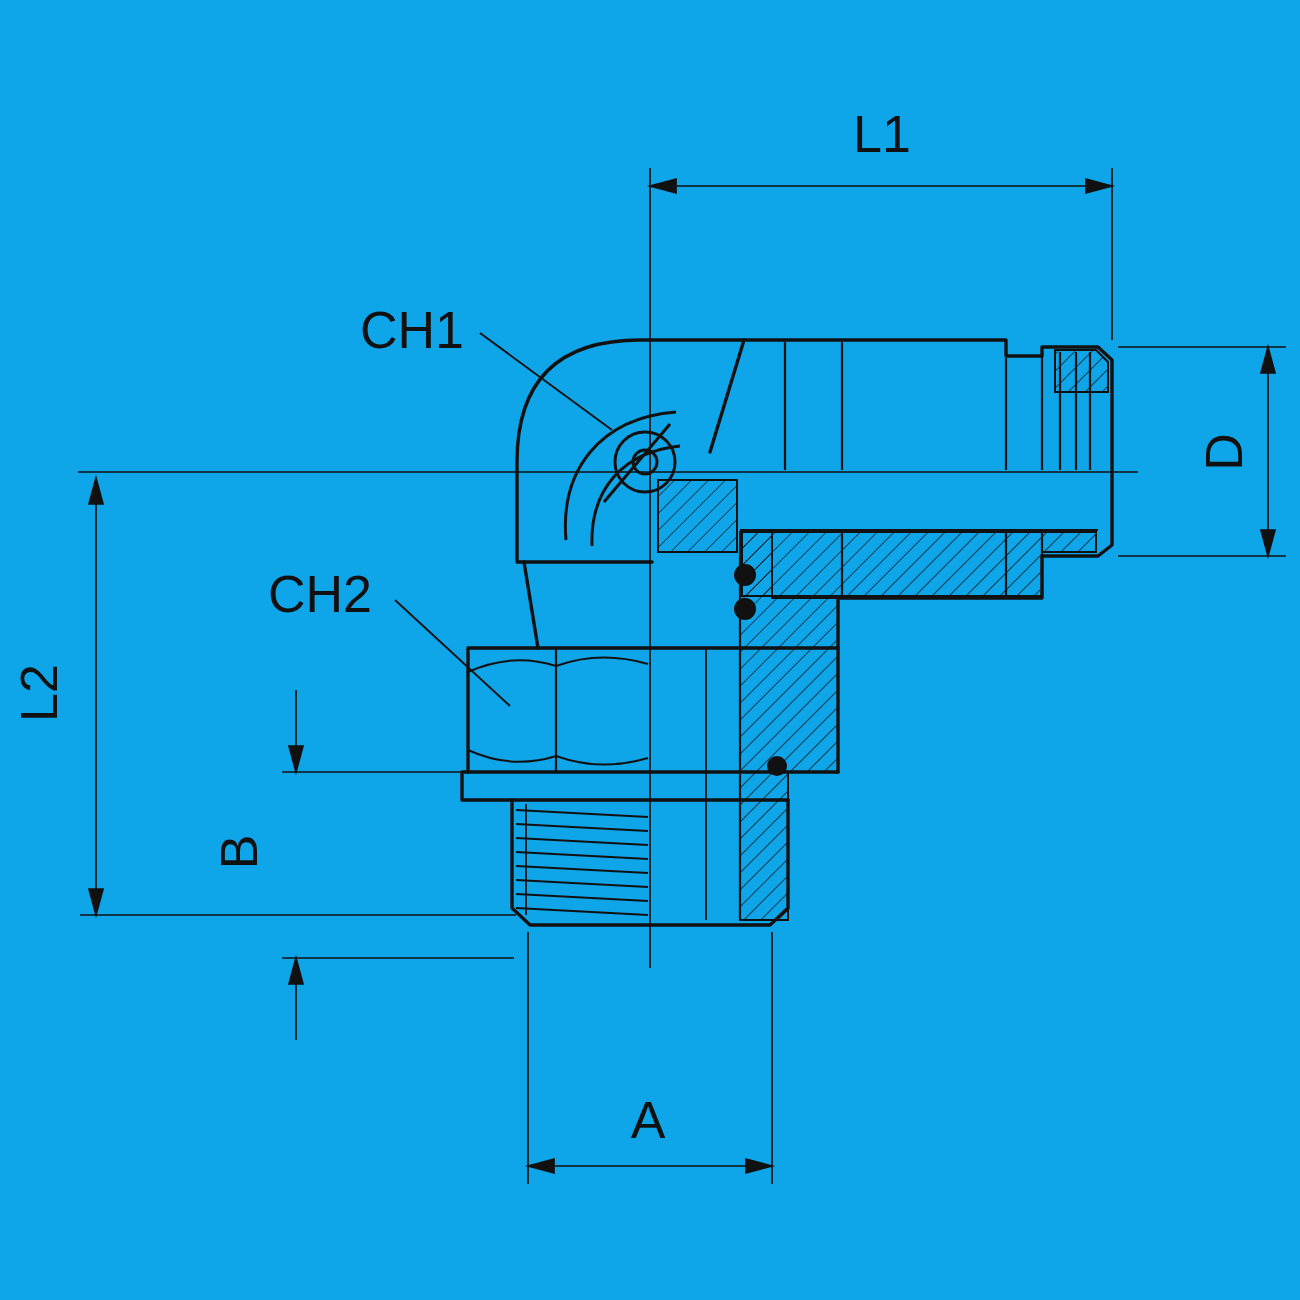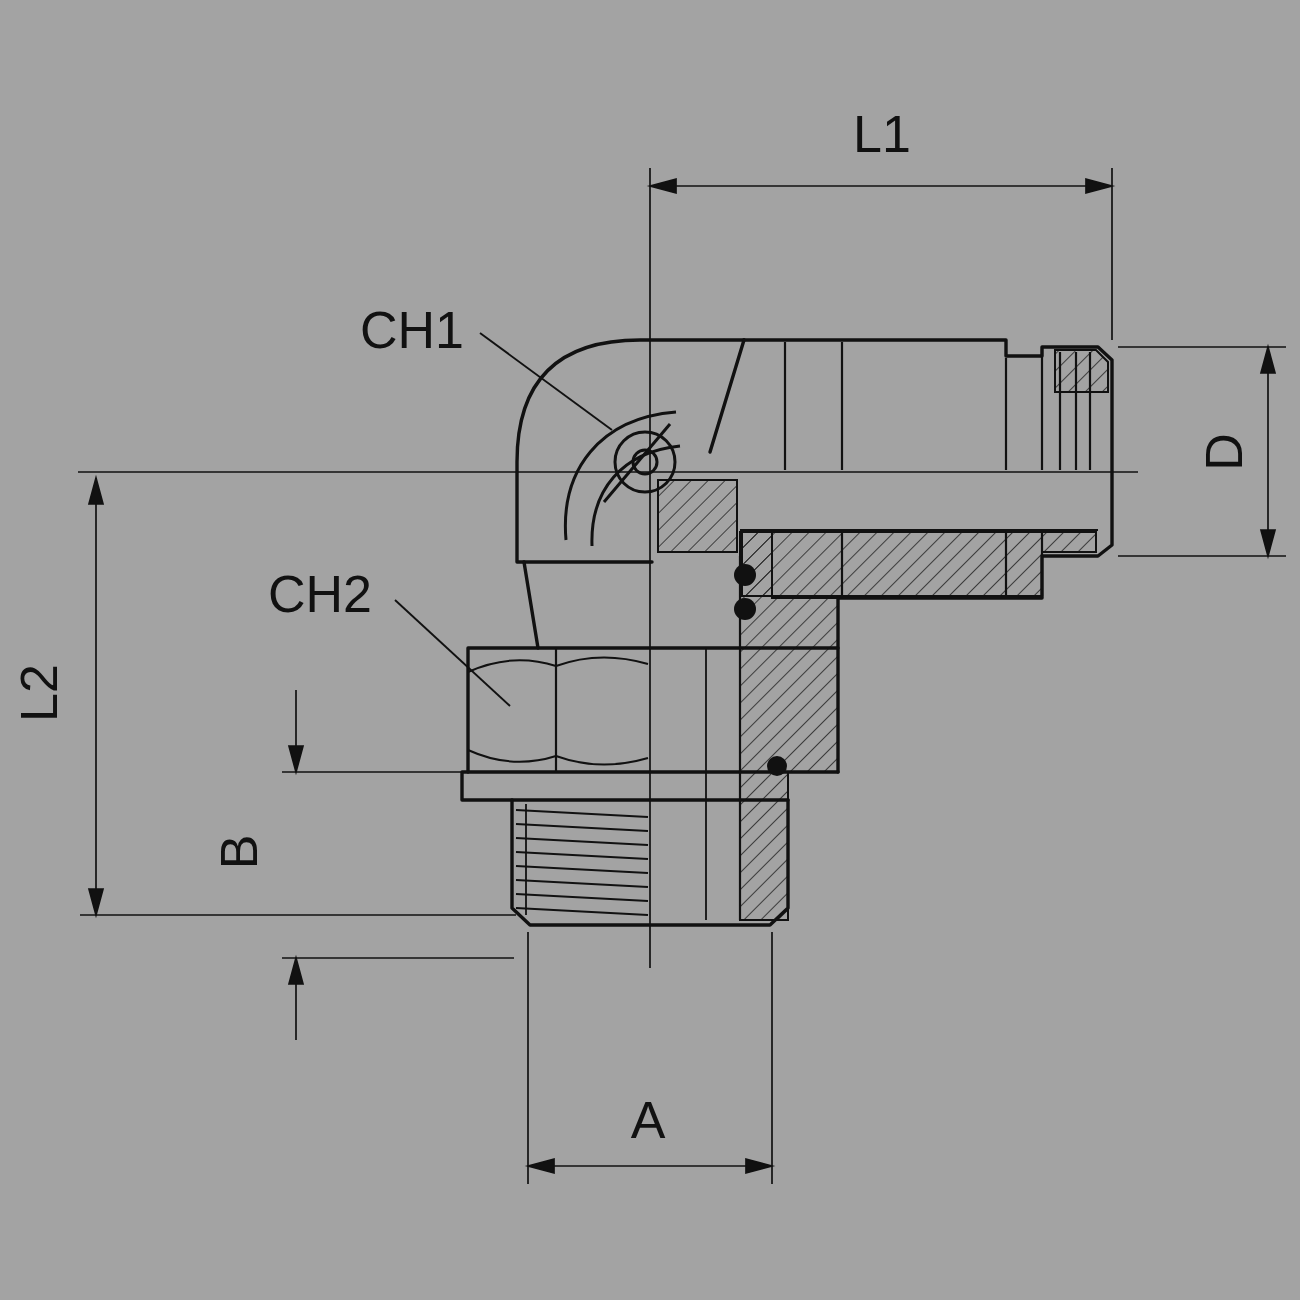--- a/index.html
+++ b/index.html
@@ -4,21 +4,21 @@
 <style>
   html, body {
     margin: 0;
     padding: 0;
     background: #ffffff;
   }
   .canvas {
     position: relative;
     width: 1300px;
     height: 1300px;
-    background: #a3a3a3;
+    background: #0ea5e9;
     font-family: "Liberation Sans", sans-serif;
   }
   svg { display: block; }
   text {
     font-family: "Liberation Sans", sans-serif;
     font-size: 52px;
     fill: #111111;
   }
 </style>
 </head>

